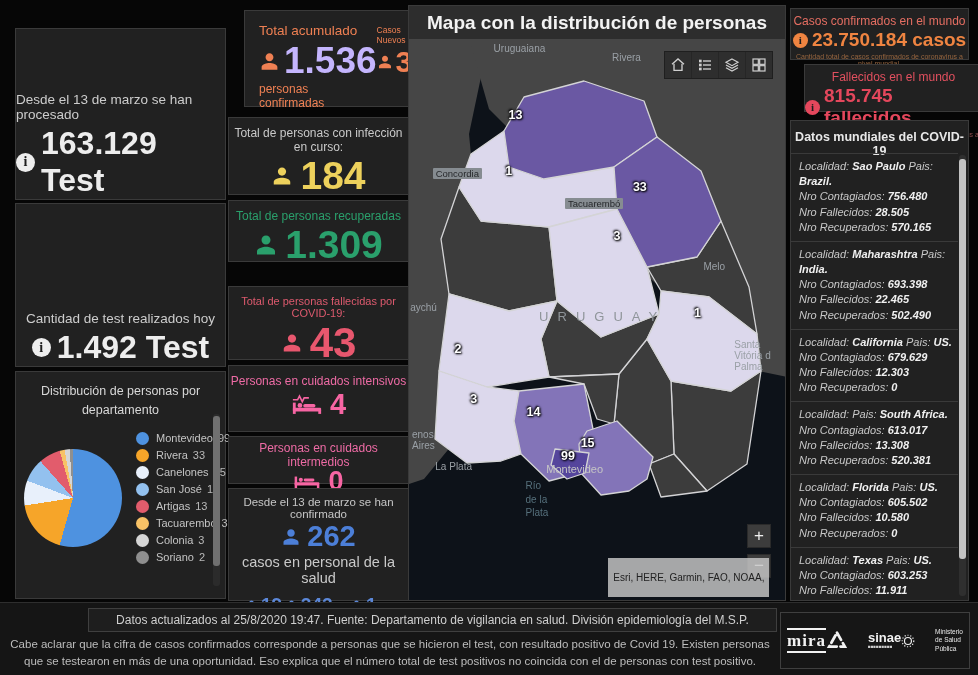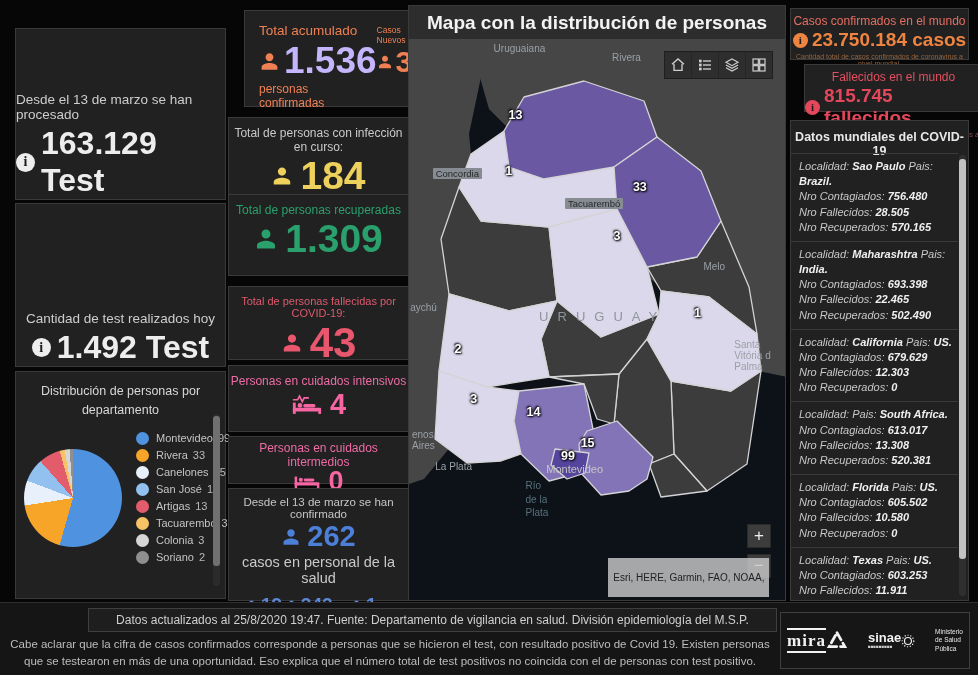--- a/index.html
+++ b/index.html
@@ -192,21 +192,21 @@
   <div class="panel" style="left:228px;top:117px;width:181px;height:78px;">
     <div class="m-title t-gray">Total de personas con infección en curso:</div>
     <div class="big-row mid-yellow v40">
       <svg class="pi" width="22" height="22" viewBox="0 0 24 24">
           <path fill="#edd15c" d="M12 11.6c2.5 0 4.5-2 4.5-4.5S14.5 2.6 12 2.6s-4.5 2-4.5 4.5 2 4.5 4.5 4.5zm0 2.2c-3 0-9 1.5-9 4.5v3.1h18v-3.1c0-3-6-4.5-9-4.5z"></path>
         </svg>
       <span>184</span>
     </div>
   </div>
 
-  <div class="panel" style="left:228px;top:194px;width:181px;height:82px;">
+  <div class="panel" style="left:228px;top:200px;width:181px;height:62px;">
     <div class="m-title mid-green">Total de personas recuperadas</div>
     <div class="big-row mid-green v40">
       <svg class="pi" width="24" height="24" viewBox="0 0 24 24">
           <path fill="#2aa06c" d="M12 11.6c2.5 0 4.5-2 4.5-4.5S14.5 2.6 12 2.6s-4.5 2-4.5 4.5 2 4.5 4.5 4.5zm0 2.2c-3 0-9 1.5-9 4.5v3.1h18v-3.1c0-3-6-4.5-9-4.5z"></path>
         </svg>
       <span>1.309</span>
     </div>
   </div>
 
   <div class="panel" style="left:228px;top:286px;width:181px;height:74px;">

